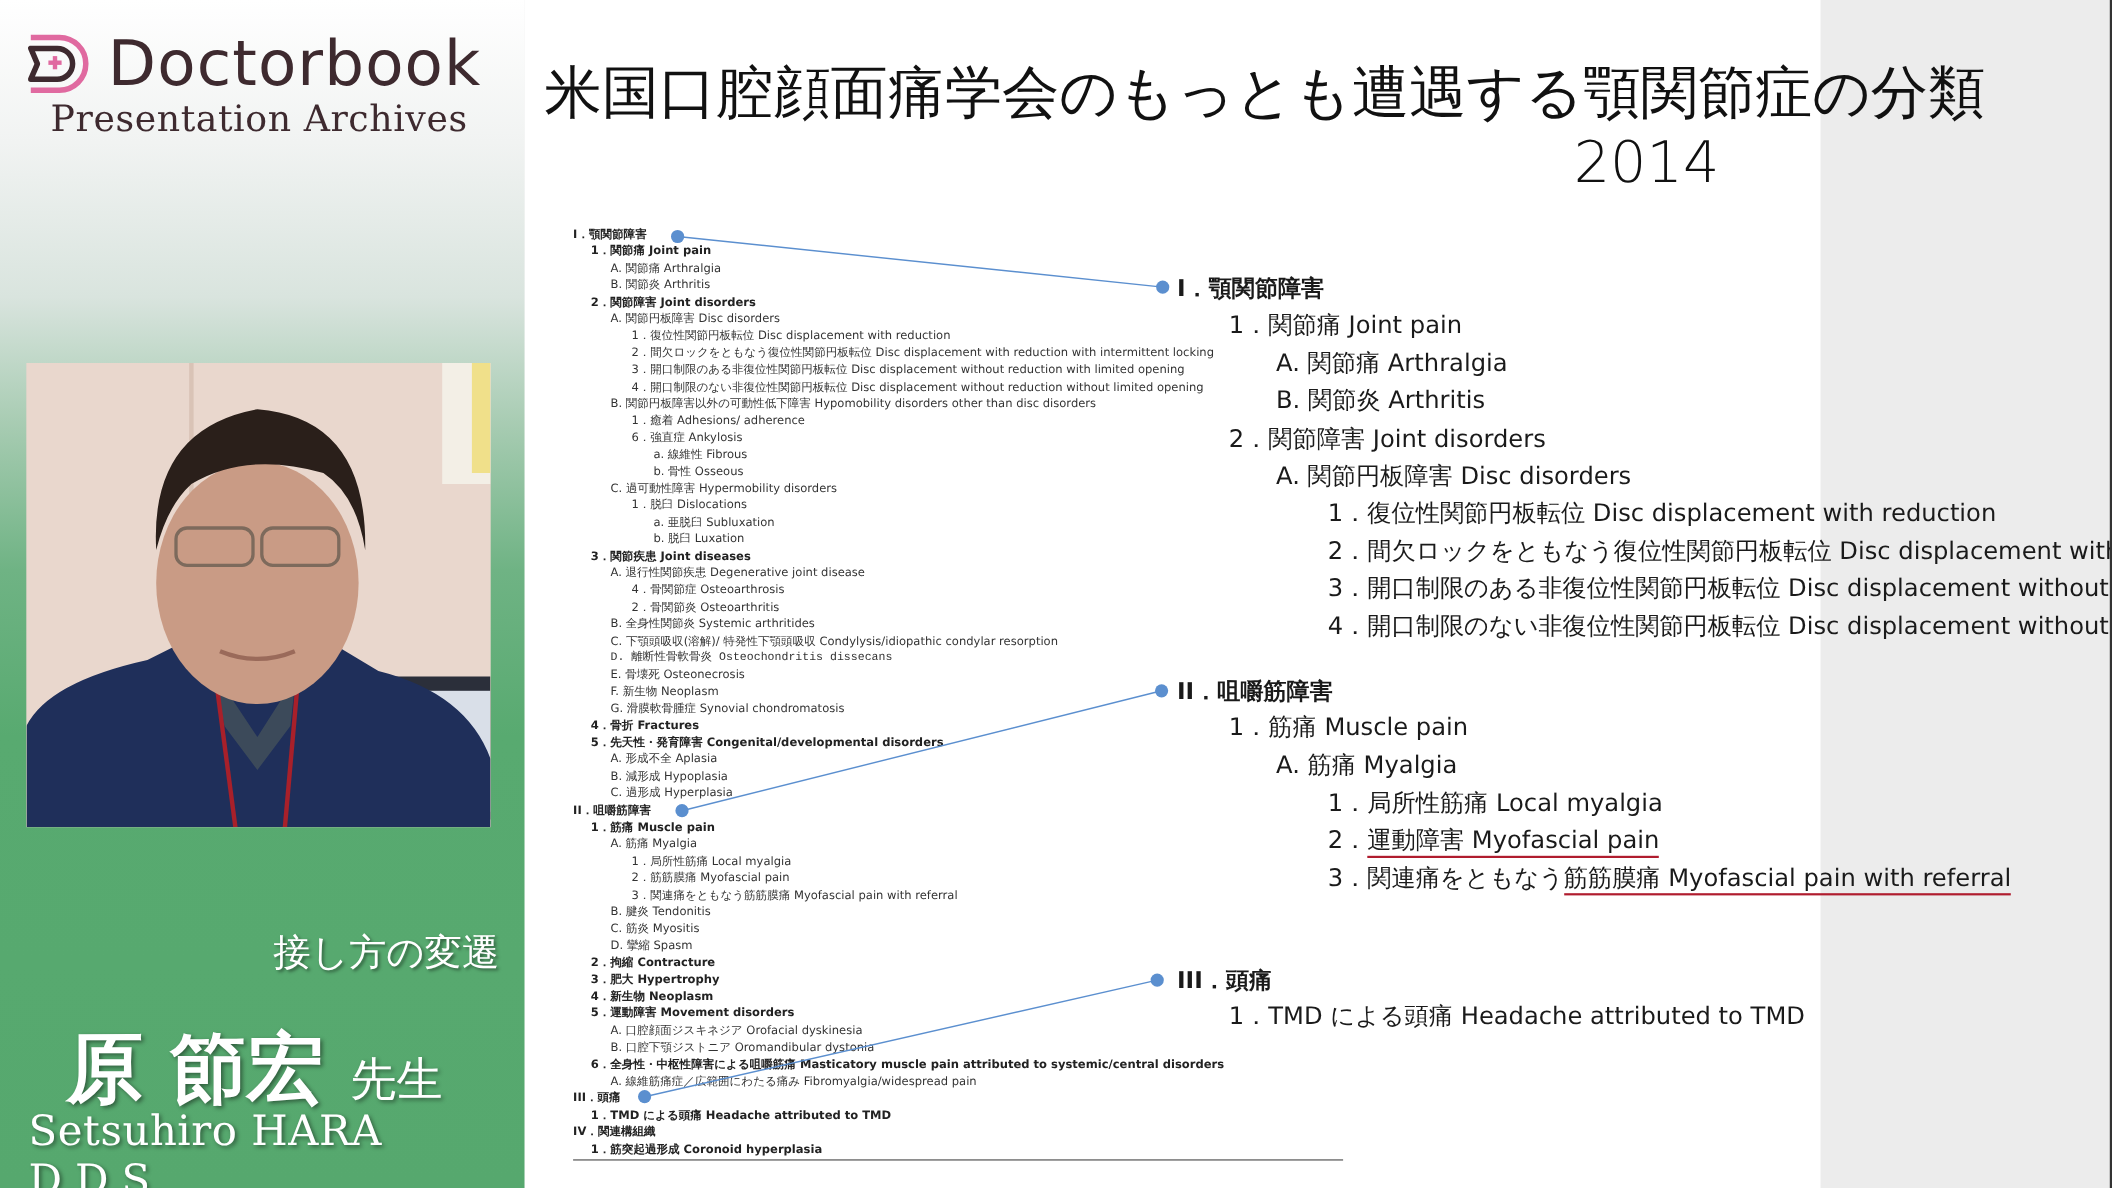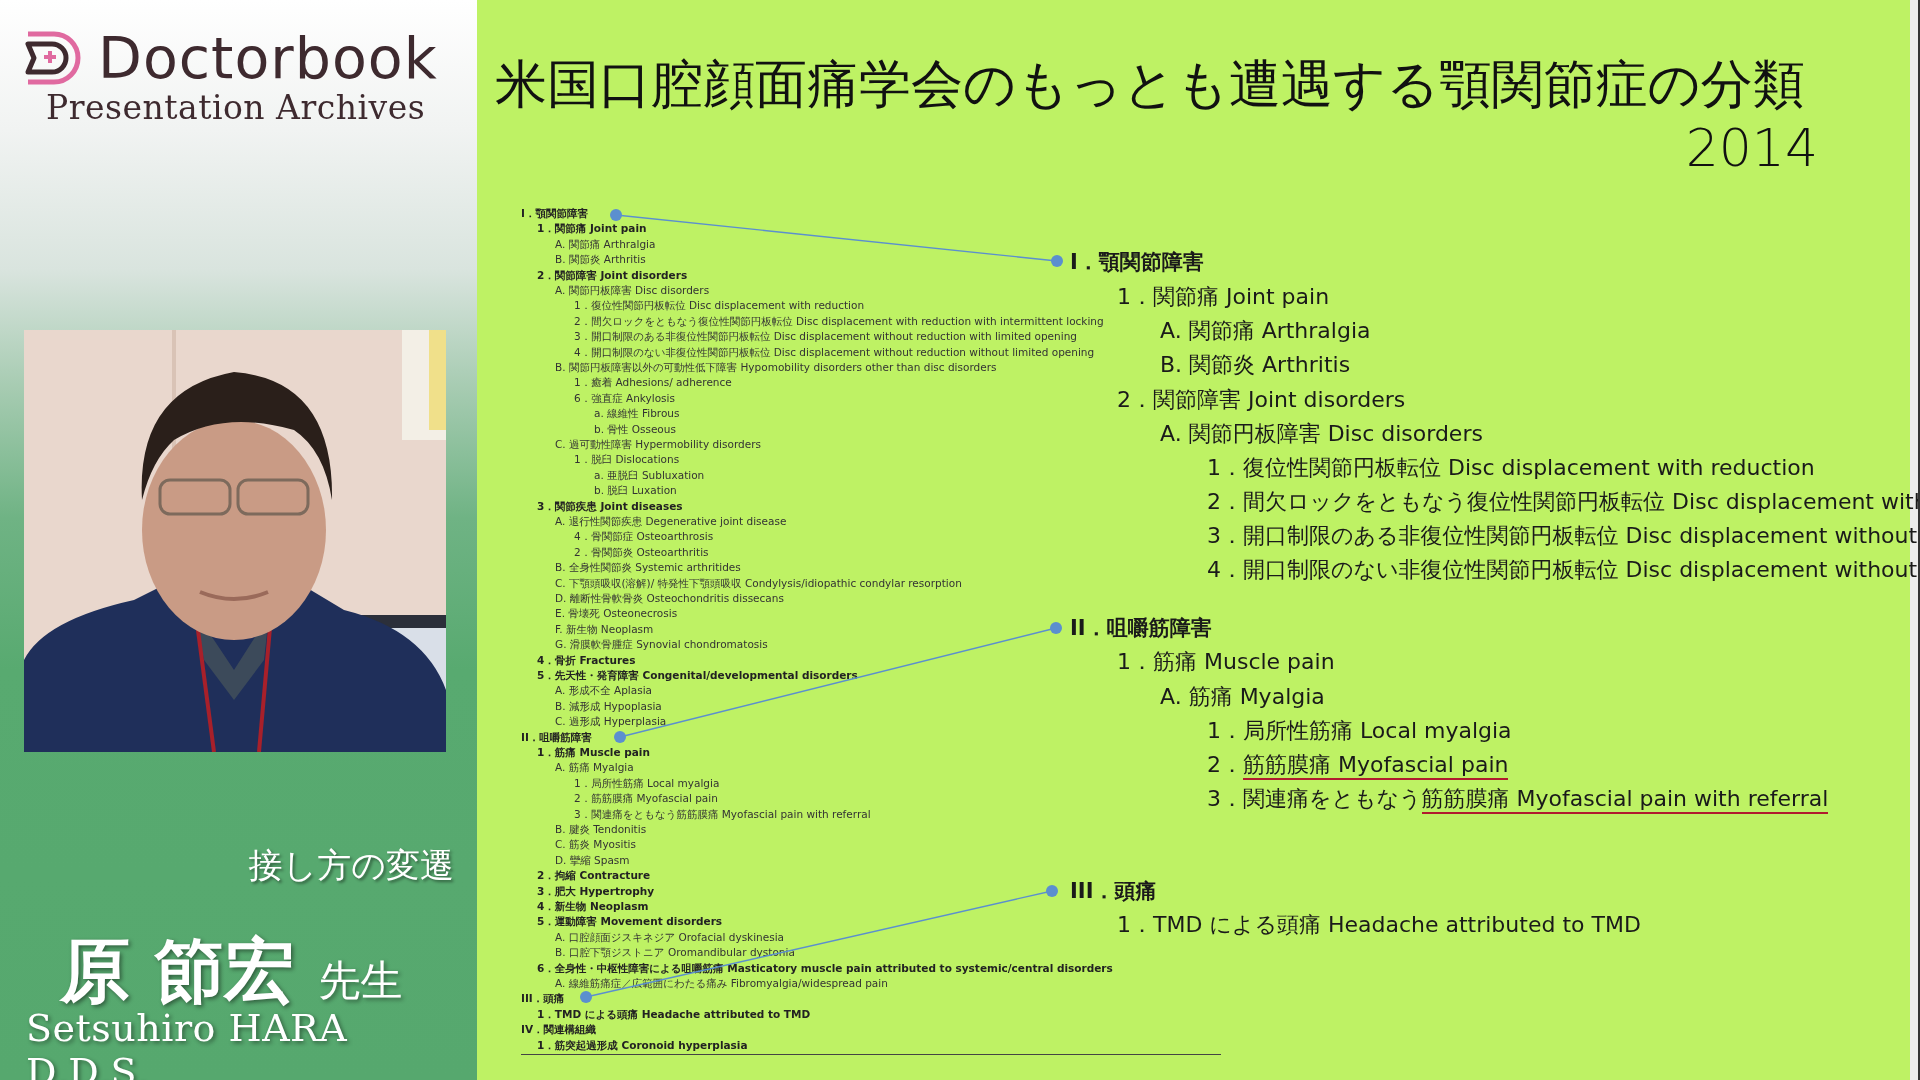--- a/index.html
+++ b/index.html
@@ -12,21 +12,21 @@
   .logo-sub { position:absolute; left:46px; top:88px; font-family:"DejaVu Serif", serif; font-size:33px; color:#3e2a2f; letter-spacing:0.5px; }
   .photo { position:absolute; left:24px; top:330px; width:422px; height:422px; overflow:hidden; background:#e8d6cc; }
   .talk-title { position:absolute; left:24px; width:430px; font-family:"DejaVu Serif", serif; font-size:34px; color:#fff; text-shadow:2px 2px 3px rgba(0,0,0,0.45); }
   .talk-title.l1 { top:800px; }
   .talk-title.l2 { top:843px; text-align:right; width:430px; }
   .speaker-jp { position:absolute; left:60px; top:925px; font-family:"DejaVu Serif", serif; color:#fff; text-shadow:2px 2px 4px rgba(0,0,0,0.45); }
   .speaker-jp .big { font-size:70px; font-weight:bold; }
   .speaker-jp .hon { font-size:42px; margin-left:24px; }
   .speaker-en { position:absolute; left:26px; top:1006px; font-family:"DejaVu Serif", serif; font-size:38px; color:#fff; text-shadow:2px 2px 4px rgba(0,0,0,0.45); letter-spacing:0.5px; }
 
-  #slide { position:absolute; left:477px; top:0; width:1433px; height:1080px; background:#bef264; }
+  #slide { position:absolute; left:477px; top:0; width:1178px; height:1080px; background:#ffffff; }
   #edge { position:absolute; left:1918px; top:0; width:2px; height:1080px; background:#333; }
   .slide-title { position:absolute; left:18px; top:50px; font-size:52px; color:#111; white-space:nowrap; letter-spacing:0; }
   .slide-year { position:absolute; right:92px; top:118px; font-size:52px; color:#111; font-weight:300; }
   .tbl-head { position:absolute; left:41px; top:178px; width:740px; font-size:13px; color:#222; border-bottom:1.5px solid #555; padding-bottom:3px; white-space:nowrap; }
   .tbl-head .lab { font-family:"DejaVu Serif", serif; font-style:italic; color:#777; margin-right:10px; font-size:12px; }
   .row { position:absolute; font-size:10.5px; color:#333; white-space:nowrap; line-height:13px; }
   .row.b { font-weight:bold; color:#222; }
   .tbl-foot { position:absolute; left:44px; top:1054px; width:700px; height:0; border-top:1.5px solid #444; }
 
   .big-row { position:absolute; font-size:22px; color:#1a1a1a; white-space:nowrap; line-height:28px; }
@@ -102,21 +102,21 @@
       <div class="row" style="left: 78px; top: 438px;">C.  過可動性障害 Hypermobility disorders</div>
       <div class="row" style="left: 97px; top: 453.4px;">1．脱臼 Dislocations</div>
       <div class="row" style="left: 117px; top: 468.8px;">a.  亜脱臼 Subluxation</div>
       <div class="row" style="left: 117px; top: 484.2px;">b.  脱臼 Luxation</div>
       <div class="row b" style="left: 60px; top: 499.6px;">3．関節疾患 Joint diseases</div>
       <div class="row" style="left: 78px; top: 515px;">A.  退行性関節疾患 Degenerative joint disease</div>
       <div class="row" style="left: 97px; top: 530.4px;">4．骨関節症 Osteoarthrosis</div>
       <div class="row" style="left: 97px; top: 545.8px;">2．骨関節炎 Osteoarthritis</div>
       <div class="row" style="left: 78px; top: 561.2px;">B.  全身性関節炎 Systemic arthritides</div>
       <div class="row" style="left: 78px; top: 576.6px;">C.  下顎頭吸収(溶解)/ 特発性下顎頭吸収 Condylysis/idiopathic condylar resorption</div>
-      <div class="row" style="left: 78px; top: 592px;">D.  離断性骨軟骨炎 Osteochondritis dissecans</div>
+      <div class="row" style="left: 78px; top: 592px; font-family: Liberation Mono, monospace;">D.  離断性骨軟骨炎 Osteochondritis dissecans</div>
       <div class="row" style="left: 78px; top: 607.4px;">E.  骨壊死 Osteonecrosis</div>
       <div class="row" style="left: 78px; top: 622.8px;">F.  新生物 Neoplasm</div>
       <div class="row" style="left: 78px; top: 638.2px;">G.  滑膜軟骨腫症 Synovial chondromatosis</div>
       <div class="row b" style="left: 60px; top: 653.6px;">4．骨折 Fractures</div>
       <div class="row b" style="left: 60px; top: 669px;">5．先天性・発育障害 Congenital/developmental disorders</div>
       <div class="row" style="left: 78px; top: 684.4px;">A.  形成不全 Aplasia</div>
       <div class="row" style="left: 78px; top: 699.8px;">B.  減形成 Hypoplasia</div>
       <div class="row" style="left: 78px; top: 715.2px;">C.  過形成 Hyperplasia</div>
       <div class="row b" style="left: 44px; top: 730.6px;">II．咀嚼筋障害</div>
       <div class="row b" style="left: 60px; top: 746px;">1．筋痛 Muscle pain</div>
@@ -162,19 +162,19 @@
       <div class="big-row" style="left: 640px; top: 386px;">2．関節障害 Joint disorders</div>
       <div class="big-row" style="left: 683px; top: 420px;">A.  関節円板障害 Disc disorders</div>
       <div class="big-row" style="left: 730px; top: 454px;">1．復位性関節円板転位 Disc displacement with reduction</div>
       <div class="big-row" style="left: 730px; top: 488px;">2．間欠ロックをともなう復位性関節円板転位 Disc displacement with reduction with intermittent locking</div>
       <div class="big-row" style="left: 730px; top: 522px;">3．開口制限のある非復位性関節円板転位 Disc displacement without reduction with limited opening</div>
       <div class="big-row" style="left: 730px; top: 556px;">4．開口制限のない非復位性関節円板転位 Disc displacement without reduction without limited opening</div>
       <div class="big-row h" style="left: 593px; top: 614px;">II．咀嚼筋障害</div>
       <div class="big-row" style="left: 640px; top: 648px;">1．筋痛 Muscle pain</div>
       <div class="big-row" style="left: 683px; top: 683px;">A.  筋痛 Myalgia</div>
       <div class="big-row" style="left: 730px; top: 717px;">1．局所性筋痛 Local myalgia</div>
-      <div class="big-row" style="left: 730px; top: 751px;"><span>2．</span><span class="ul" style="border-bottom-color: rgb(176, 28, 46);">筋筋膜痛 Myofascial pain</span></div>
+      <div class="big-row" style="left: 730px; top: 751px;"><span>2．</span><span class="ul" style="border-bottom-color: rgb(176, 28, 46);">運動障害 Myofascial pain</span></div>
       <div class="big-row" style="left: 730px; top: 785px;"><span>3．関連痛をともなう</span><span class="ul" style="border-bottom-color: rgb(176, 28, 46); text-align: right;">筋筋膜痛 Myofascial pain with referral</span></div>
       <div class="big-row h" style="left: 593px; top: 877px;">III．頭痛</div>
       <div class="big-row" style="left: 640px; top: 911px;">1．TMD による頭痛 Headache attributed to TMD</div>
     </div>
 </div>
 <div id="edge"></div>
 
 </body></html>

